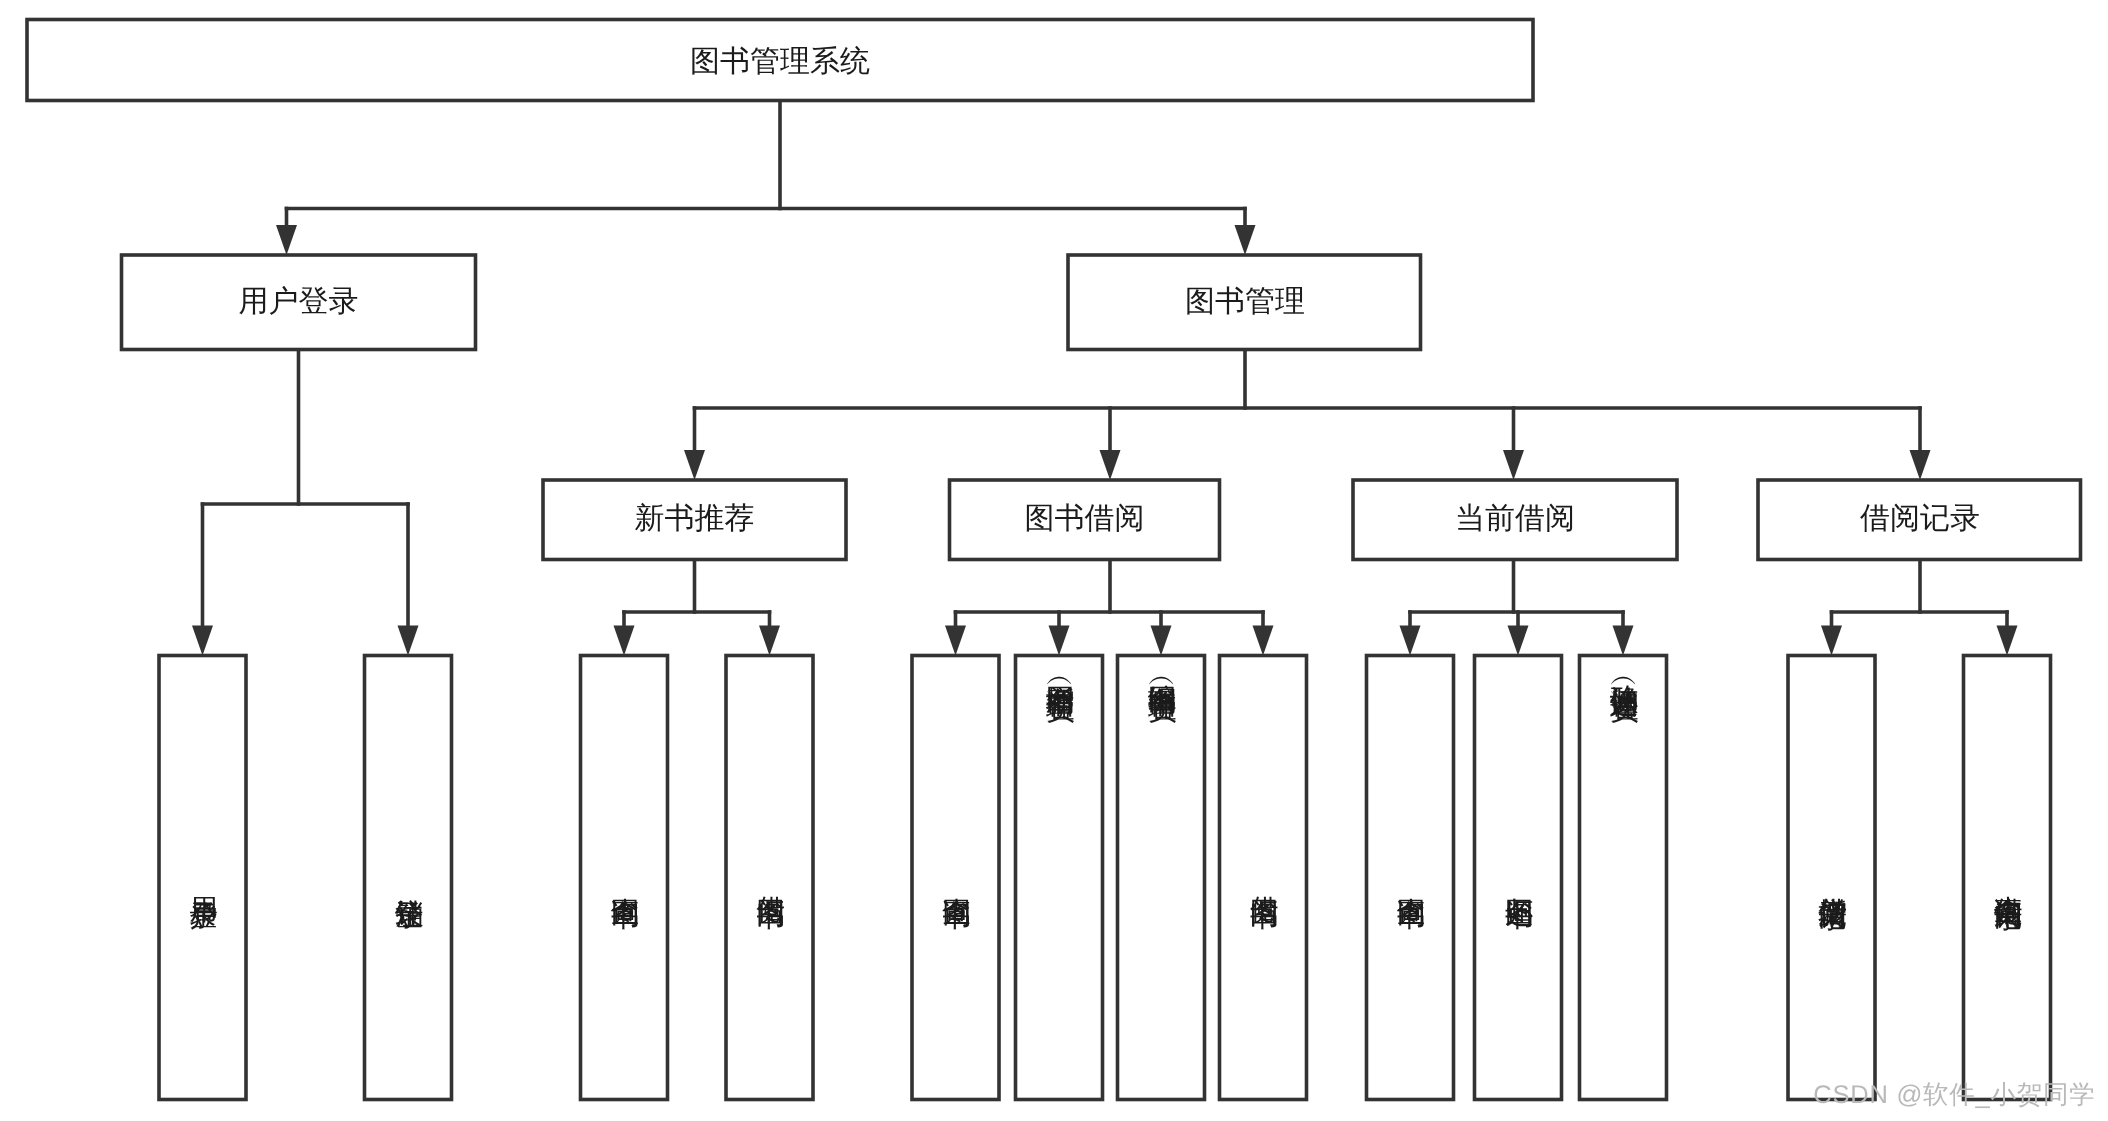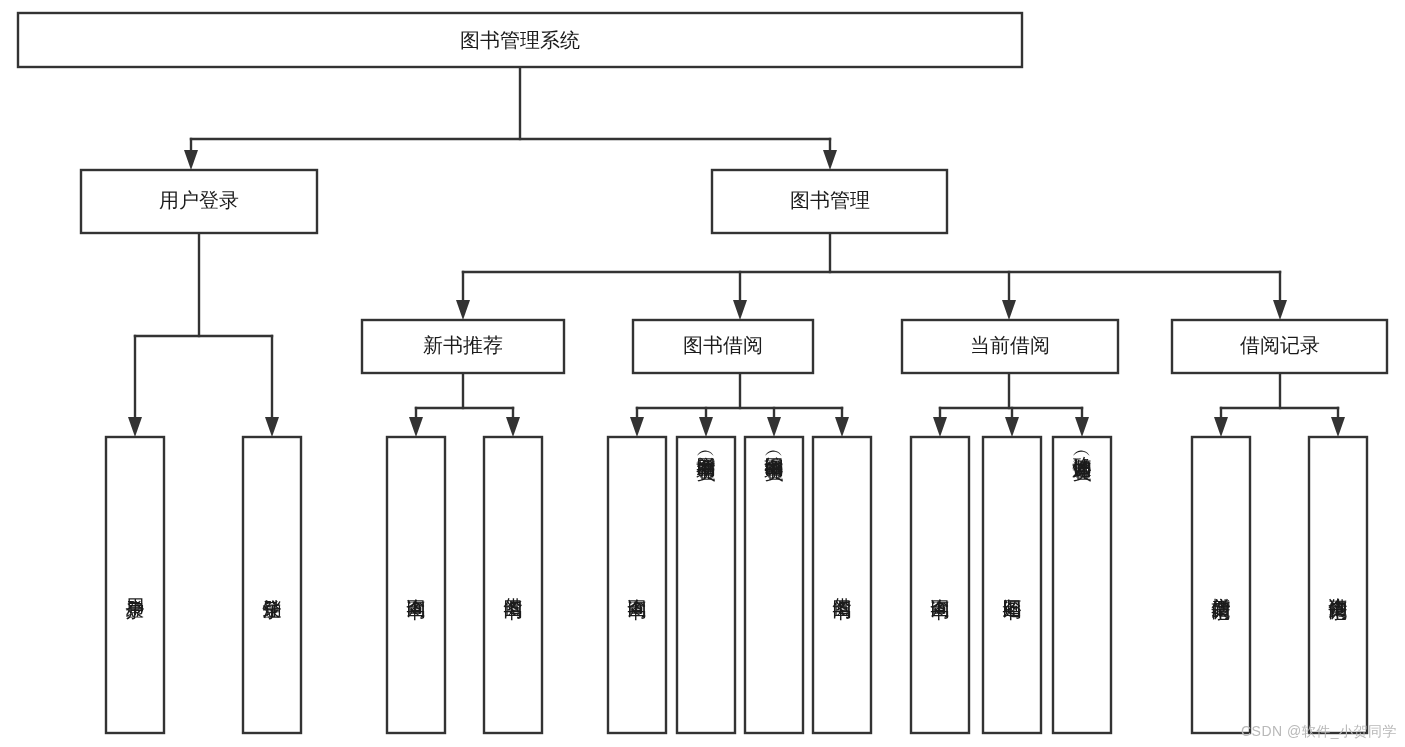--- a/index.html
+++ b/index.html
@@ -68,21 +68,21 @@
     writing-mode: vertical-rl;
     text-orientation: upright;
     white-space: nowrap;
     letter-spacing: 1px;
   }
   .watermark {
     position: absolute;
     right: 8px;
     bottom: 6px;
     font-family: "Liberation Sans", "DejaVu Sans", sans-serif;
-    font-size: 14px;
+    font-size: 17px;
     color: #b9b9b9;
     white-space: nowrap;
     letter-spacing: 0.5px;
   }
 </style>
 </head>
 <body>
 
 <div id="diagram-root">
 

